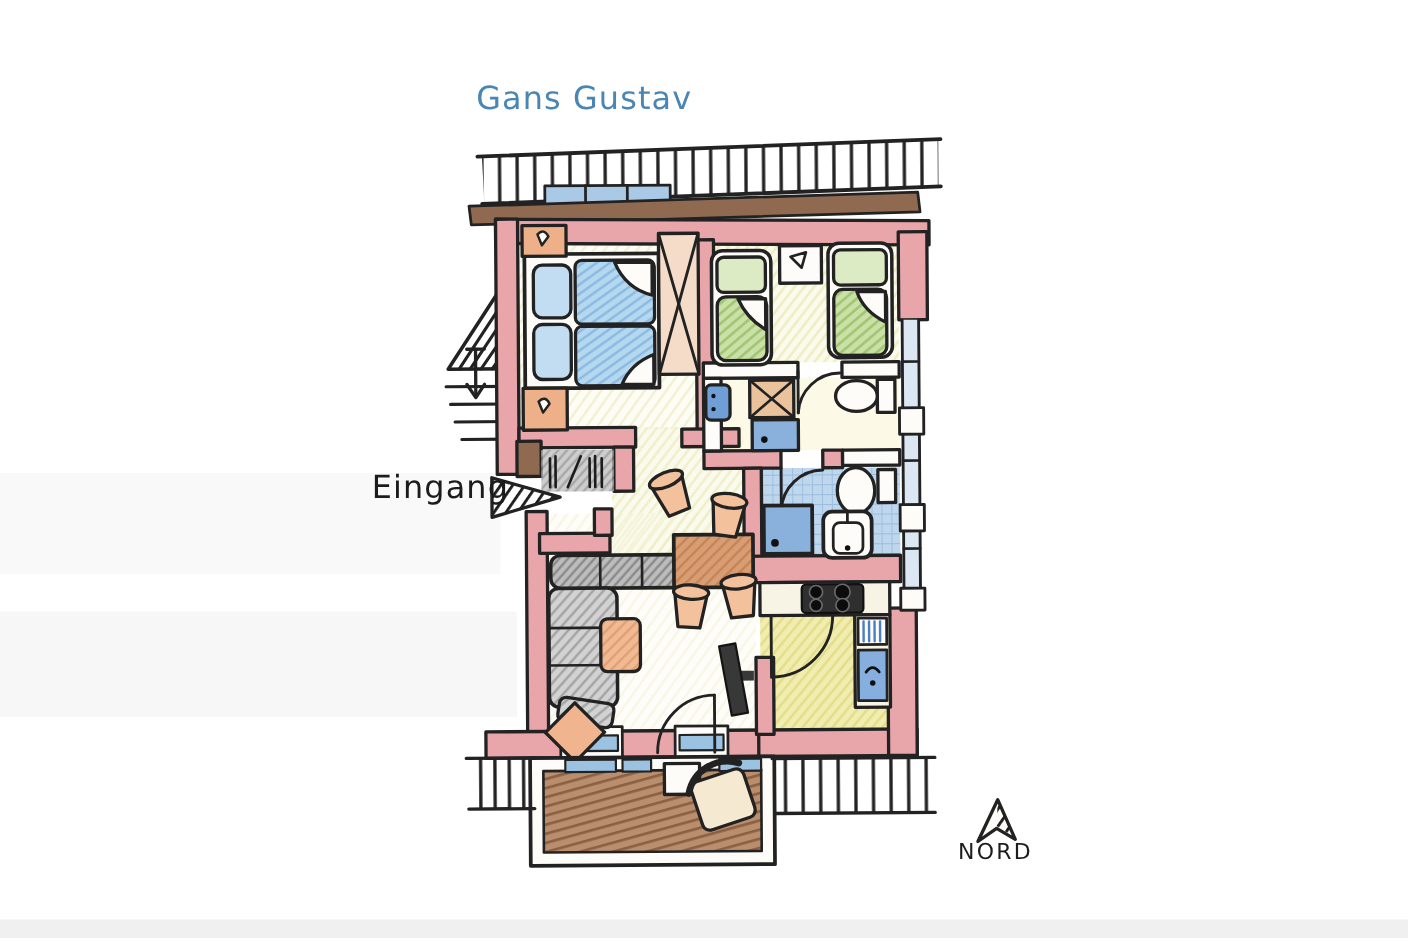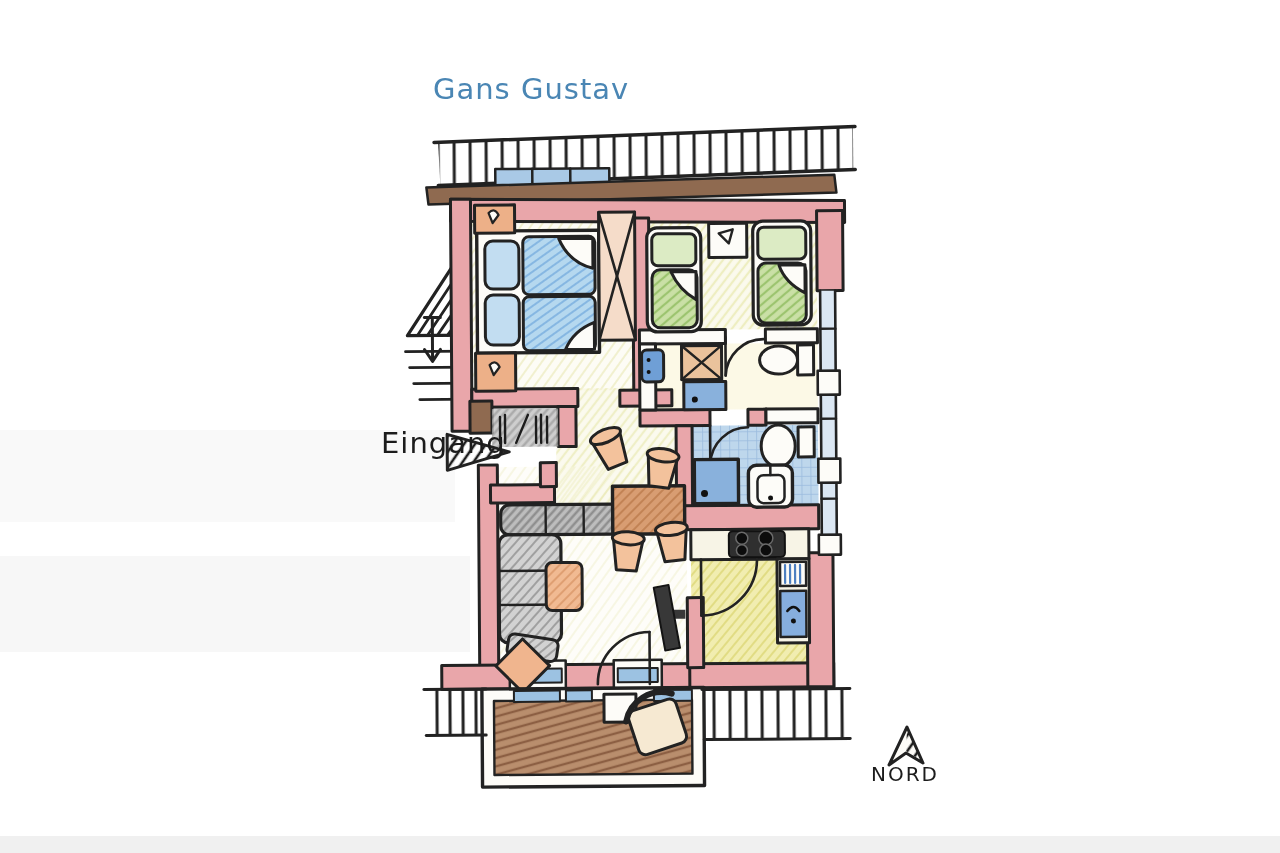--- a/index.html
+++ b/index.html
@@ -1,20 +1,20 @@
 <!DOCTYPE html>
 <html><head>
 <meta charset="utf-8">
 <style>
   html,body{margin:0;padding:0;background:#ffffff;}
   #stage{position:relative;width:1280px;height:853px;overflow:hidden;
          background:#ffffff;font-family:"DejaVu Sans",sans-serif;}
   .lbl{position:absolute;white-space:nowrap;}
   #plan-title{left:433px;top:72px;font-size:29px;color:#4a86b4;letter-spacing:1px;}
-  #entrance-label{left:338px;top:426px;font-size:29px;color:#1c1c1c;letter-spacing:1px;margin-left:43px;}
+  #entrance-label{left:338px;top:426px;font-size:29px;color:#1c1c1c;letter-spacing:1px;}
   #north-label{left:871px;top:762px;font-size:20px;color:#1c1c1c;letter-spacing:2px;text-align:center;}
   svg{position:absolute;left:0;top:0;}
 </style>
 </head>
 <body>
 
 <div id="stage">
 
 <svg width="1280" height="853" viewBox="0 0 1280 853" aria-label="Gans Gustav">
   <defs>

